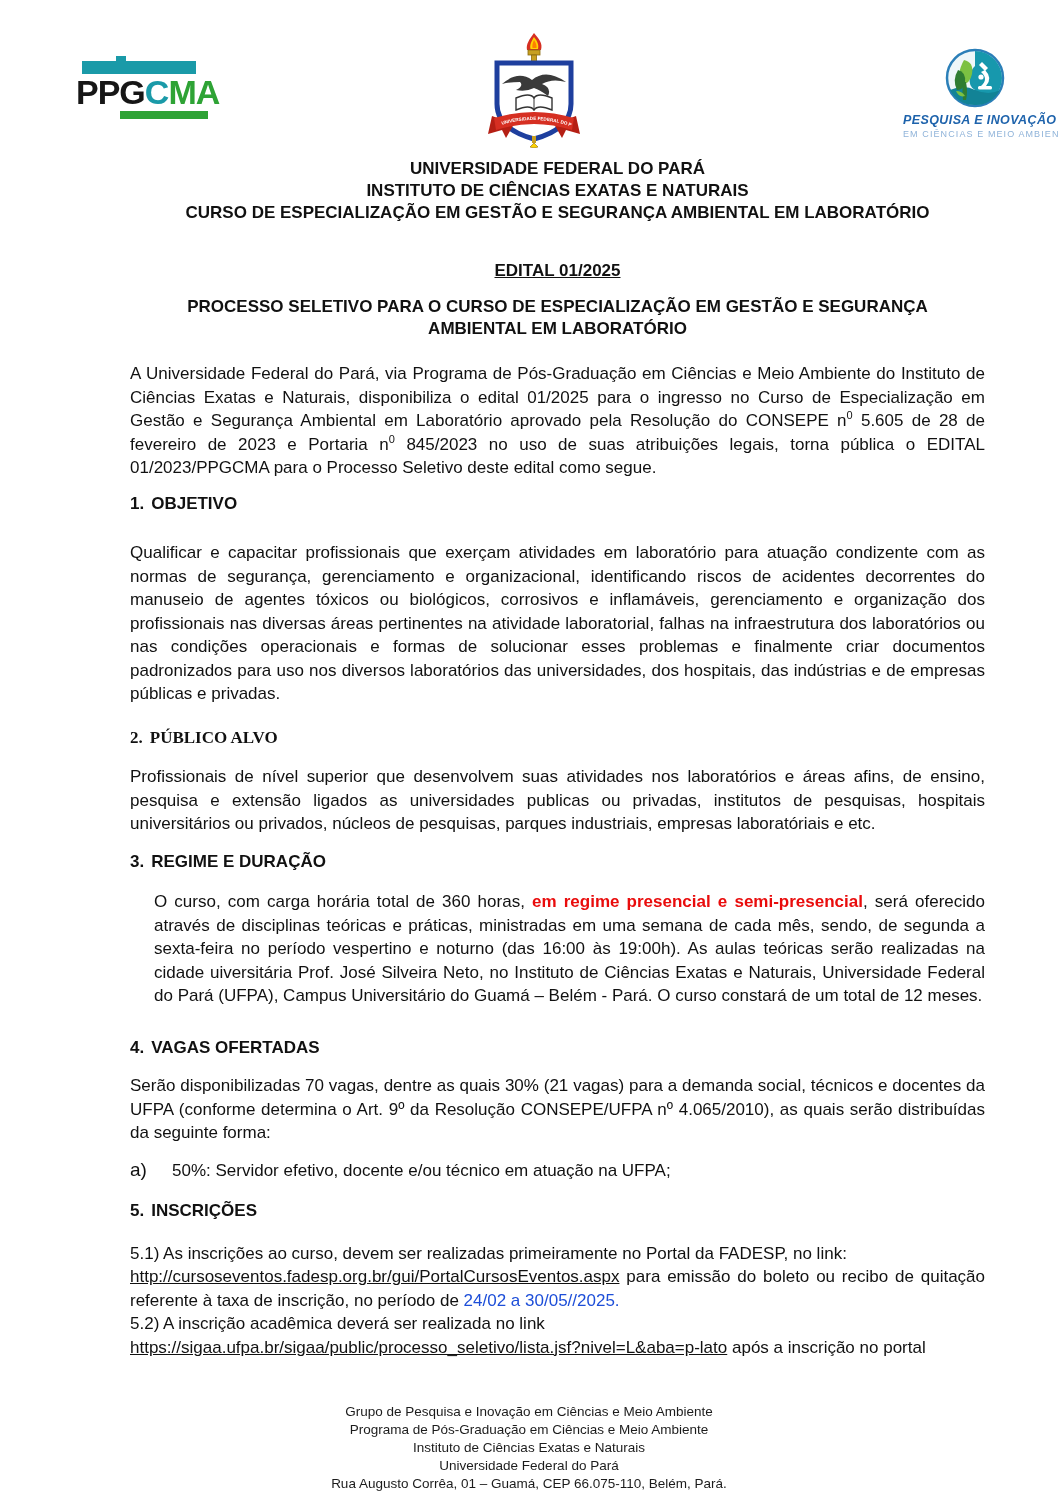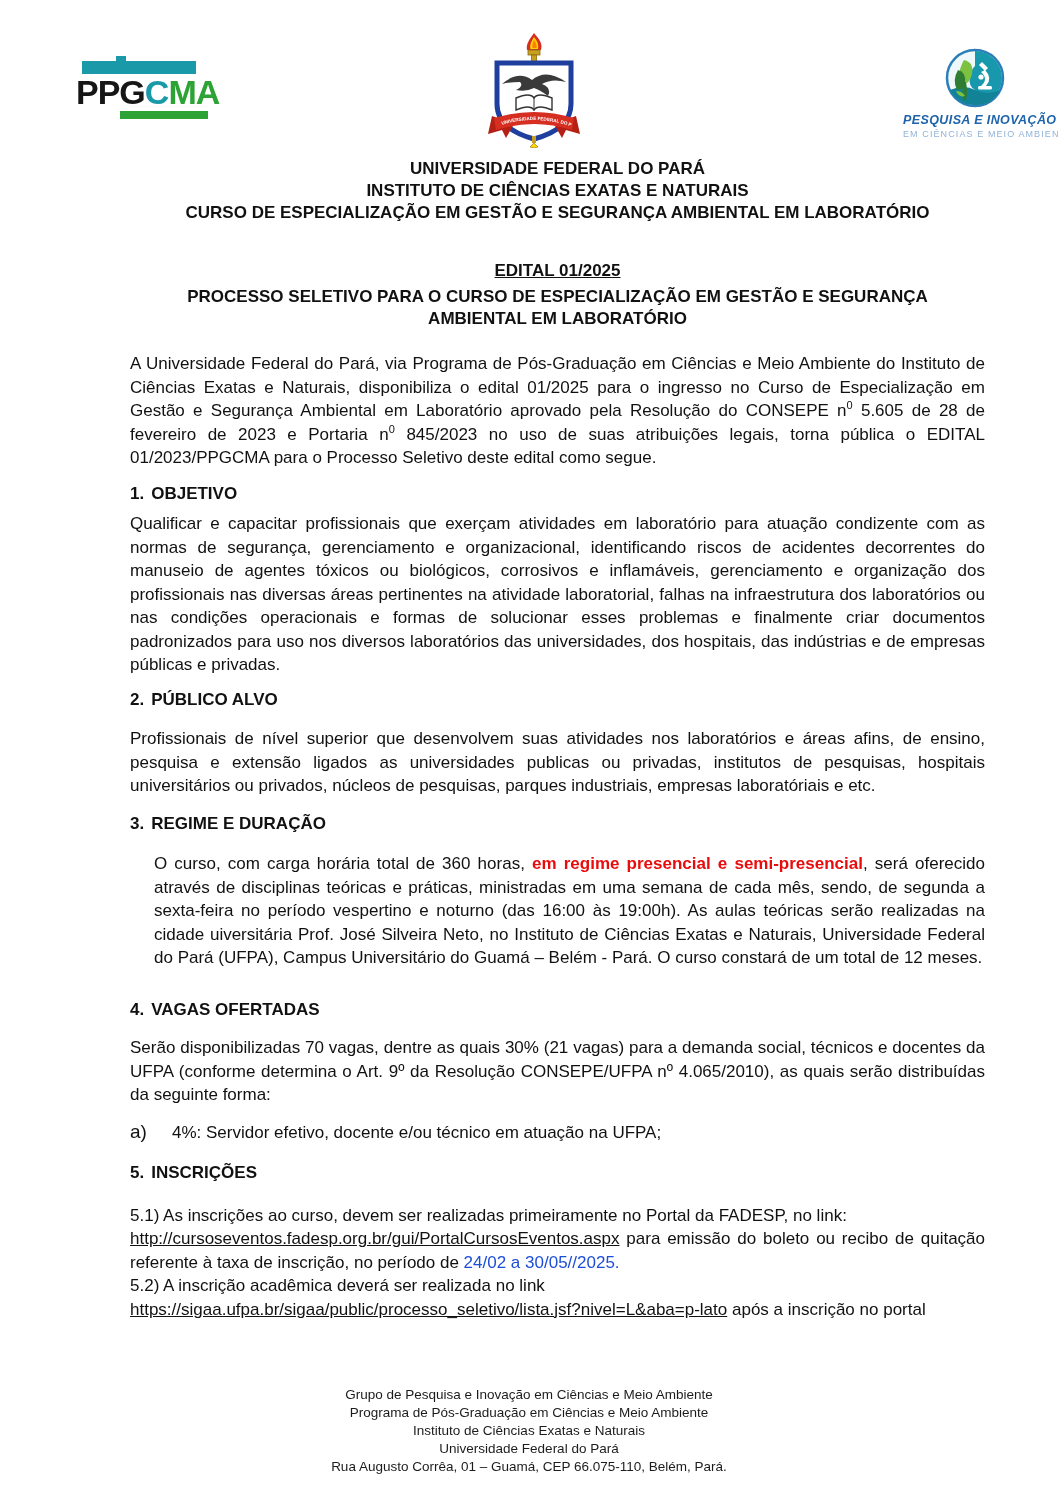--- a/index.html
+++ b/index.html
@@ -27,39 +27,39 @@
   .crest{position:absolute;left:486px;top:32px;}
   .research{position:absolute;left:903px;top:46px;width:144px;text-align:center;}
   .research .globe{display:block;margin:0 auto;}
   .research .r-title{font-size:12.5px;font-weight:bold;color:#1e63ac;letter-spacing:.4px;margin-top:3px;white-space:nowrap;font-style:italic;}
   .research .r-sub{font-size:9px;color:#8fb3d9;letter-spacing:1.1px;margin-top:2px;white-space:nowrap;}
   
   .title-block{margin-top:158px;text-align:center;font-weight:bold;font-size:17px;line-height:22px;}
   .title-block div{white-space:nowrap;}
   .edital{margin:36px 0 0;text-align:center;font-weight:bold;font-size:17px;line-height:22px;}
   .edital span{text-decoration:underline;}
-  .subject{margin:4px 0 0;text-align:center;font-weight:bold;font-size:17px;line-height:22px;}
+  .subject{margin:14px 0 0;text-align:center;font-weight:bold;font-size:17px;line-height:22px;}
   .body-text{font-size:17px;line-height:23.5px;text-align:justify;margin:0;}
   .sec-heading{font-size:17px;font-weight:bold;line-height:23.5px;margin:0;}
   .sec-heading .num{margin-right:7px;}
   .mt-intro{margin-top:22px;}
-  .mt-h1{margin-top:12px;}  .mt-pobj{margin-top:7px;}
-  .mt-h2{margin-top:11px;}   .mt-ppub{margin-top:16px;}
+  .mt-h1{margin-top:12px;}  .mt-pobj{margin-top:26px;}
+  .mt-h2{margin-top:20px;font-family:Liberation Serif, serif;}   .mt-ppub{margin-top:16px;}
   .mt-h3{margin-top:14px;}  .mt-preg{margin-top:17px;margin-left:24px;}
   .mt-h4{margin-top:28px;}  .mt-pvag{margin-top:15px;}
   .mt-lia{margin-top:13px;} .mt-lib{margin-top:1px;}
   .mt-h5{margin-top:17px;}  .mt-pins{margin-top:19px;}
   sup{font-size:11px;line-height:0;}
   .red-bold{color:#e90c0c;font-weight:bold;}
   .red{color:#1d4ed8;}
   .link{color:#111;text-decoration:underline;}
   .list-item{font-size:17px;line-height:23.5px;padding-left:15px;text-indent:-15px;}
   .li-marker{font-size:19px;display:inline-block;width:42px;text-indent:0;}
   
-  .page-footer{position:absolute;left:0;right:0;bottom:21px;text-align:center;font-size:13.5px;line-height:18px;color:#1c1c1c;}
+  .page-footer{position:absolute;left:0;right:0;bottom:4px;text-align:center;font-size:13.5px;line-height:18px;color:#1c1c1c;}
 </style>
 </head>
 <body>
 
 <div class="page">
 
   <div class="logo-row">
 
     <div class="ppgcma">
       <div class="tick"></div>
@@ -136,21 +136,21 @@
   <p class="body-text mt-pobj">Qualificar e capacitar profissionais que exerçam atividades em laboratório para atuação condizente com as normas de segurança, gerenciamento e organizacional, identificando riscos de acidentes decorrentes do manuseio de agentes tóxicos ou biológicos, corrosivos e inflamáveis, gerenciamento e organização dos profissionais nas diversas áreas pertinentes na atividade laboratorial, falhas na infraestrutura dos laboratórios ou nas condições operacionais e formas de solucionar esses problemas e finalmente criar documentos padronizados para uso nos diversos laboratórios das universidades, dos hospitais, das indústrias e de empresas públicas e privadas.</p>
 
   <h2 class="sec-heading mt-h2"><span class="num">2.</span><span>PÚBLICO ALVO</span></h2>
   <p class="body-text mt-ppub">Profissionais de nível superior que desenvolvem suas atividades nos laboratórios e áreas afins, de ensino, pesquisa e extensão ligados as universidades publicas ou privadas, institutos de pesquisas, hospitais universitários ou privados, núcleos de pesquisas, parques industriais, empresas laboratóriais e etc.</p>
 
   <h2 class="sec-heading mt-h3"><span class="num">3.</span><span>REGIME E DURAÇÃO</span></h2>
   <p class="body-text mt-preg"><span>O curso, com carga horária total de 360 horas, </span><span class="red-bold">em regime presencial e semi-presencial</span><span>, será oferecido através de disciplinas teóricas e práticas, ministradas em uma semana de cada mês, sendo, de segunda a sexta-feira no período vespertino e noturno (das 16:00 às 19:00h). As aulas teóricas serão realizadas na cidade uiversitária Prof. José Silveira Neto, no Instituto de Ciências Exatas e Naturais, Universidade Federal do Pará (UFPA), Campus Universitário do Guamá – Belém - Pará.  O curso constará de um total de 12 meses.</span></p>
 
   <h2 class="sec-heading mt-h4"><span class="num">4.</span><span>VAGAS OFERTADAS</span></h2>
   <p class="body-text mt-pvag">Serão disponibilizadas 70 vagas, dentre as quais 30% (21 vagas) para a demanda social, técnicos e docentes da UFPA (conforme determina o Art. 9º da Resolução CONSEPE/UFPA nº 4.065/2010), as quais serão distribuídas da seguinte forma:</p>
-  <div class="list-item mt-lia"><span class="li-marker">a)</span><span>4%: Servidor efetivo, docente e/ou técnico em atuação na UFPA;</span></div>
+  <div class="list-item mt-lia"><span class="li-marker">a)</span><span>50%: Servidor efetivo, docente e/ou técnico em atuação na UFPA;</span></div>
 
   <h2 class="sec-heading mt-h5"><span class="num">5.</span><span>INSCRIÇÕES</span></h2>
   <p class="body-text mt-pins"><span>5.1) As inscrições ao curso, devem ser realizadas primeiramente no Portal da FADESP, no link:</span><br>
     <a class="link">http://cursoseventos.fadesp.org.br/gui/PortalCursosEventos.aspx</a><span> para emissão do boleto ou recibo de quitação referente à taxa de inscrição, no período de </span><span class="red">24/02 a 30/05//2025.</span><br>
     <span>5.2) A inscrição acadêmica deverá ser realizada no link</span><br>
     <a class="link">https://sigaa.ufpa.br/sigaa/public/processo_seletivo/lista.jsf?nivel=L&amp;aba=p-lato</a><span> após a inscrição no portal</span></p>
 
   <footer class="page-footer">
     <div>Grupo de Pesquisa e Inovação em Ciências e Meio Ambiente</div>
     <div>Programa de Pós-Graduação em Ciências e Meio Ambiente</div>

